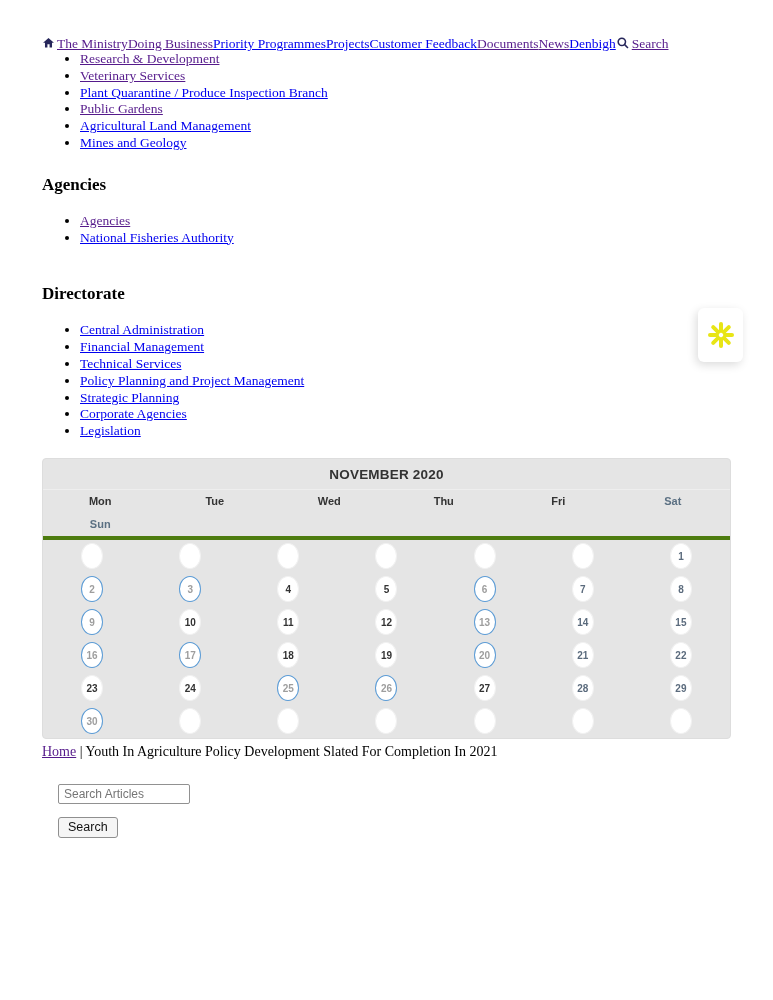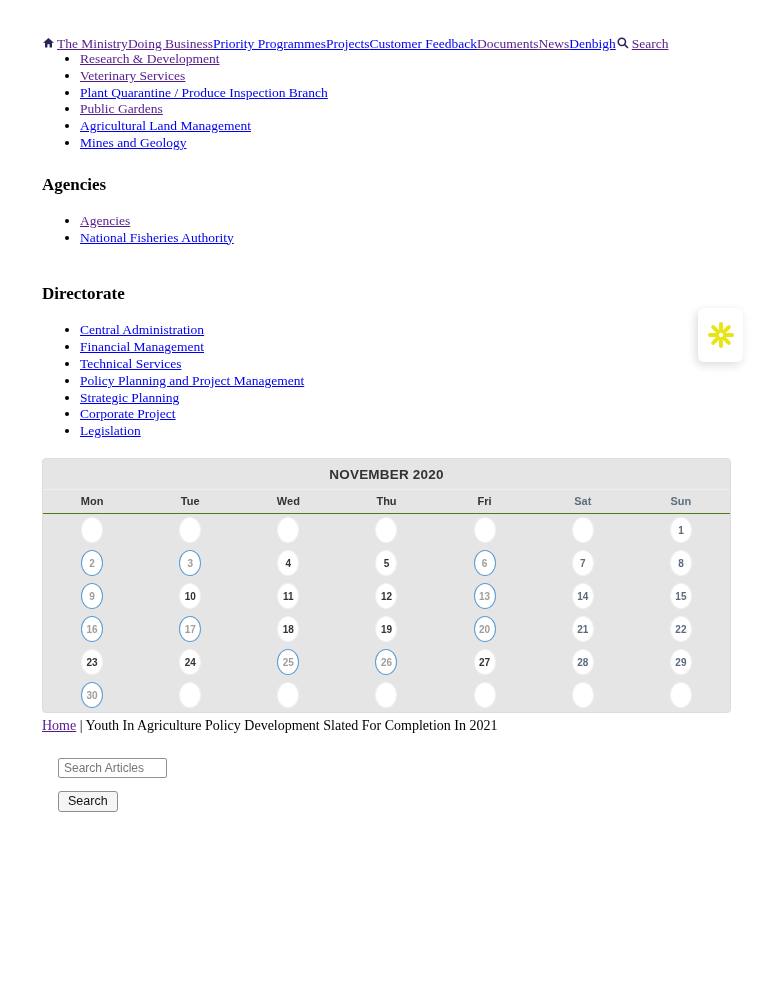--- a/index.html
+++ b/index.html
@@ -45,21 +45,21 @@
 
   
   .calendar{
     margin-top:18px;border:1px solid var(--cal-border);border-radius:4px;
     width:689px;font-family:"Liberation Sans", sans-serif;background:#e5e5e5;overflow:hidden;
   }
   .cal-title{
     text-align:center;padding:8px 0 7px 0;font-size:13.5px;font-weight:600;
     color:var(--cal-title);border-bottom:1px solid #eeeeee;letter-spacing:.2px;
   }
-  .cal-weekdays{display:grid;grid-template-columns:repeat(7,1fr);border-bottom:1px solid #4d7c0f;}
+  .cal-weekdays{display:grid;grid-template-columns:repeat(6,1fr);border-bottom:4px solid #4d7c0f;}
   .cal-weekdays .wd{
     text-align:center;padding:5px 0 6px 0;font-size:11px;font-weight:700;color:var(--weekday-text);
   }
   .cal-weekdays .wd.weekend{color:var(--weekend-text);font-weight:600;}
   .cal-grid{display:grid;grid-template-columns:repeat(7,1fr);}
   .cal-cell{height:33px;display:flex;align-items:center;justify-content:center;}
   .day-circle{
     width:22px;height:26px;border-radius:50%;border:1px solid var(--ring-default);
     display:flex;align-items:center;justify-content:center;
     font-size:10px;font-weight:700;color:var(--day-weekday-text);background:#fff;
@@ -67,21 +67,21 @@
   .day-circle.event{border:1.6px solid var(--ring-event);color:var(--day-event-text);font-weight:600;}
   .day-circle.weekend{color:var(--day-weekend-text);font-weight:600;}
 
   
   .breadcrumb{margin-top:5px;font-size:14px;}
   .breadcrumb a{text-decoration:underline;}
 
   
   .searchform{margin:24px 0 0 16px;}
   .searchform input{
-    display:block;width:109px;height:20px;border:1px solid #919191;border-radius:2px;
+    display:block;width:132px;height:20px;border:1px solid #919191;border-radius:2px;
     padding:1px 5px;font-family:"Liberation Sans", sans-serif;font-size:12px;color:#222;
   }
   .searchform input::placeholder{color:#757575;opacity:1;}
   .searchform button{
     display:block;margin-top:13px;padding:2px 9px;height:21px;
     background:#f5f5f5;border:1px solid #8f8f8f;border-radius:3px;
     font-family:"Liberation Sans", sans-serif;font-size:12.5px;color:#111;cursor:pointer;
   }
 
   
@@ -120,21 +120,21 @@
         <li><a href="#" class="v">Agencies</a></li>
         <li><a href="#" class="u">National Fisheries Authority</a></li>
       </ul>
       <h2 class="sec">Directorate</h2>
       <ul class="seclist">
         <li><a href="#" class="u">Central Administration</a></li>
         <li><a href="#" class="u">Financial Management</a></li>
         <li><a href="#" class="u">Technical Services</a></li>
         <li><a href="#" class="u">Policy Planning and Project Management</a></li>
         <li><a href="#" class="u">Strategic Planning</a></li>
-        <li><a href="#" class="u">Corporate Project</a></li>
+        <li><a href="#" class="u">Corporate Agencies</a></li>
         <li><a href="#" class="u">Legislation</a></li>
       </ul>
     </div>
 
   <div class="calendar">
     <div class="cal-title">NOVEMBER 2020</div>
     <div class="cal-weekdays" id="cal-weekdays">
         <div class="wd">Mon</div>
         <div class="wd">Tue</div>
         <div class="wd">Wed</div>

